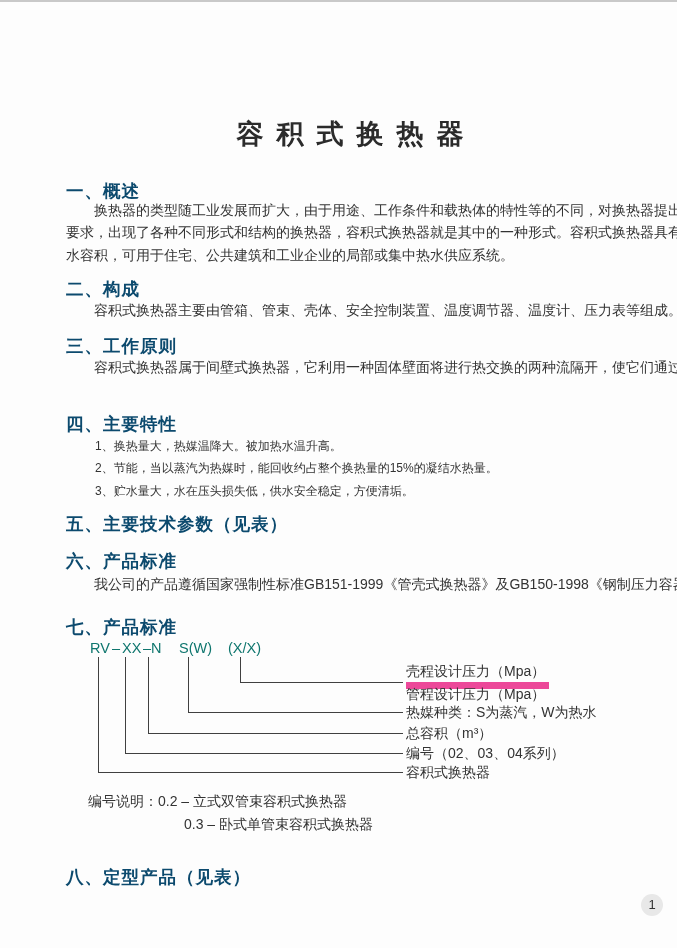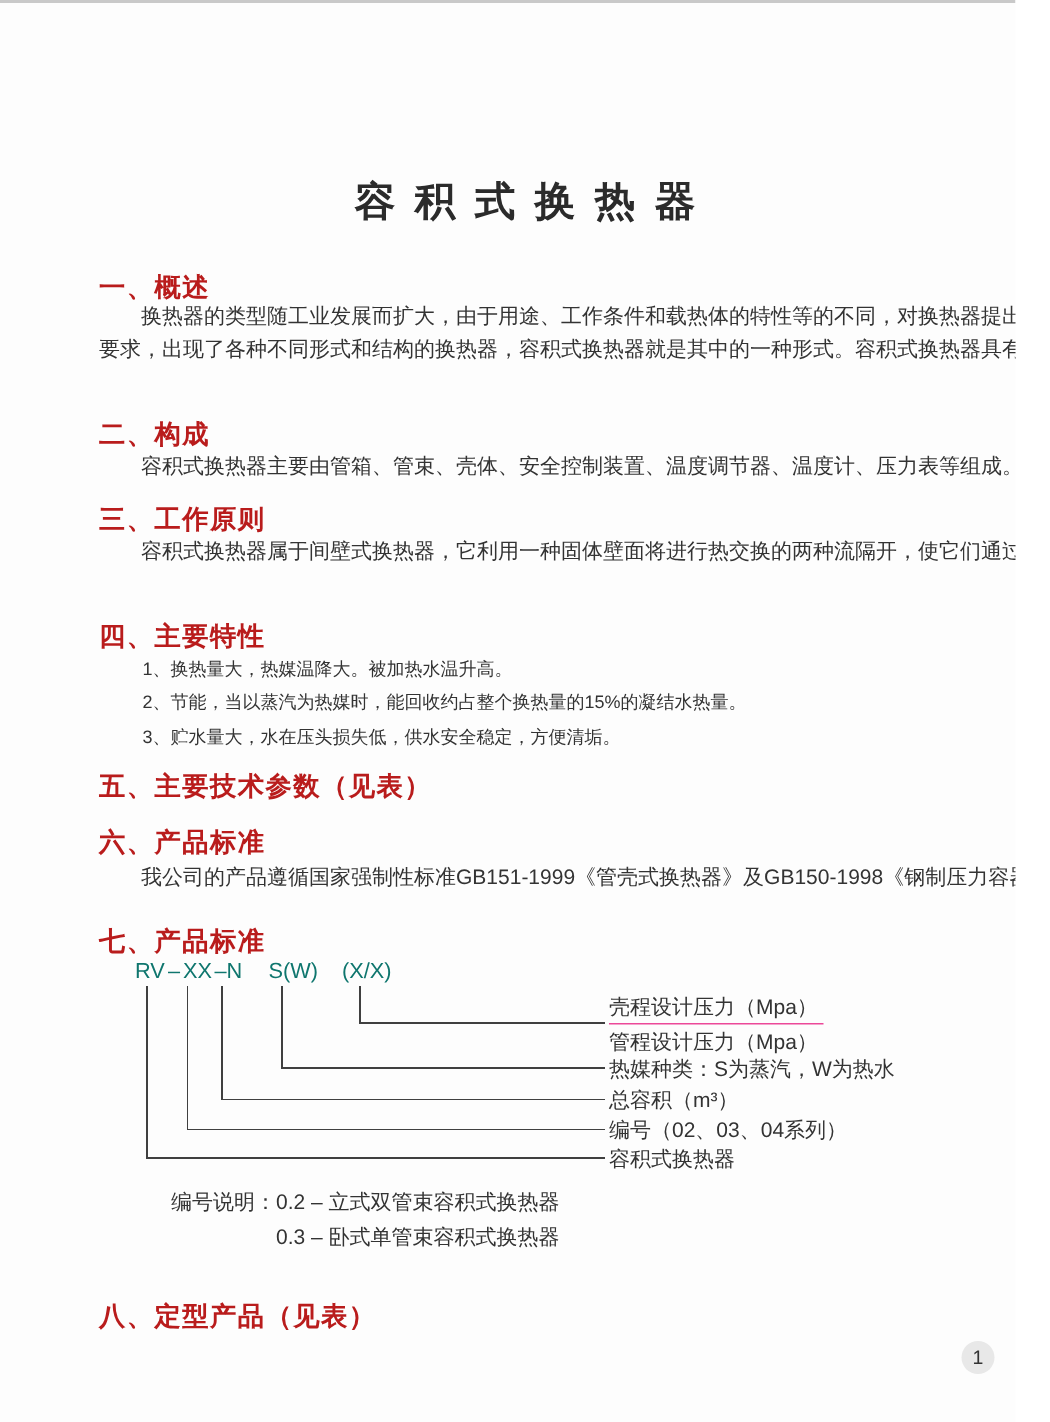--- a/index.html
+++ b/index.html
@@ -18,21 +18,21 @@
   }
   .doc-title {
     position:absolute; top:116px; left:0; width:700px;
     text-align:center;
     font-size:27px; font-weight:bold; color:#2b2b2b;
     letter-spacing:13px; text-indent:13px;
     margin:0;
   }
   .heading {
     position:absolute; left:66px;
-    font-size:17.5px; font-weight:bold; color:#b91c1c;
+    font-size:17.5px; font-weight:bold; color:#0c4a6e;
     letter-spacing:1px;
     margin:0;
   }
   .para {
     position:absolute; left:66px; width:570px;
     font-size:14px; line-height:22.4px;
     text-align:justify;
   }
   .para .line { white-space:nowrap; }
   .para .indent { padding-left:28px; }
@@ -46,52 +46,53 @@
     position:absolute; top:2px;
     font-size:14.5px; line-height:16px; color:#0f766e;
     white-space:pre;
   }
   .dlabel {
     position:absolute; left:406px;
     font-size:14px; line-height:16px; white-space:nowrap;
   }
   .frac-top {
     top:25px; padding-bottom:3px; padding-right:4px;
-    border-bottom:1px solid #ec4899;
+    border-bottom:7px solid #ec4899;
   }
   .frac-bottom { top:48px; }
   .lbl-medium  { top:66px; }
   .lbl-volume  { top:87px; }
   .lbl-series  { top:107px; }
   .lbl-product { top:126px; }
   .legend {
     position:absolute; left:88px; top:790px;
     font-size:14px; line-height:22.6px;
   }
-  .legend .row { white-space:nowrap;text-align:right; }
+  .legend .row { white-space:nowrap; }
   .legend .row2 { margin-left:96px; }
   .page-num {
     position:absolute; left:641px; top:894px;
     width:22px; height:22px; border-radius:50%;
     background:#e8e8e8; color:#333;
     font-size:13px; line-height:22px; text-align:center;
   }
 </style>
 </head>
 <body>
 
 <div class="page">
   <div class="top-edge"></div>
 
   <h1 class="doc-title">容积式换热器</h1>
 
   <h2 class="heading" style="top:179px">一、概述</h2>
   <div class="para" style="top:199px">
     <div class="line indent">换热器的类型随工业发展而扩大，由于用途、工作条件和载热体的特性等的不同，对换热器提出了不同的</div>
     <div class="line">要求，出现了各种不同形式和结构的换热器，容积式换热器就是其中的一种形式。容积式换热器具有一定的贮</div>
+    <div class="line">水容积，可用于住宅、公共建筑和工业企业的局部或集中热水供应系统。</div>
   </div>
 
   <h2 class="heading" style="top:277px">二、构成</h2>
   <div class="para" style="top:299px">
     <div class="line indent">容积式换热器主要由管箱、管束、壳体、安全控制装置、温度调节器、温度计、压力表等组成。</div>
   </div>
 
   <h2 class="heading" style="top:334px">三、工作原则</h2>
   <div class="para" style="top:356px">
     <div class="line indent">容积式换热器属于间壁式换热器，它利用一种固体壁面将进行热交换的两种流隔开，使它们通过壁面进行</div>

